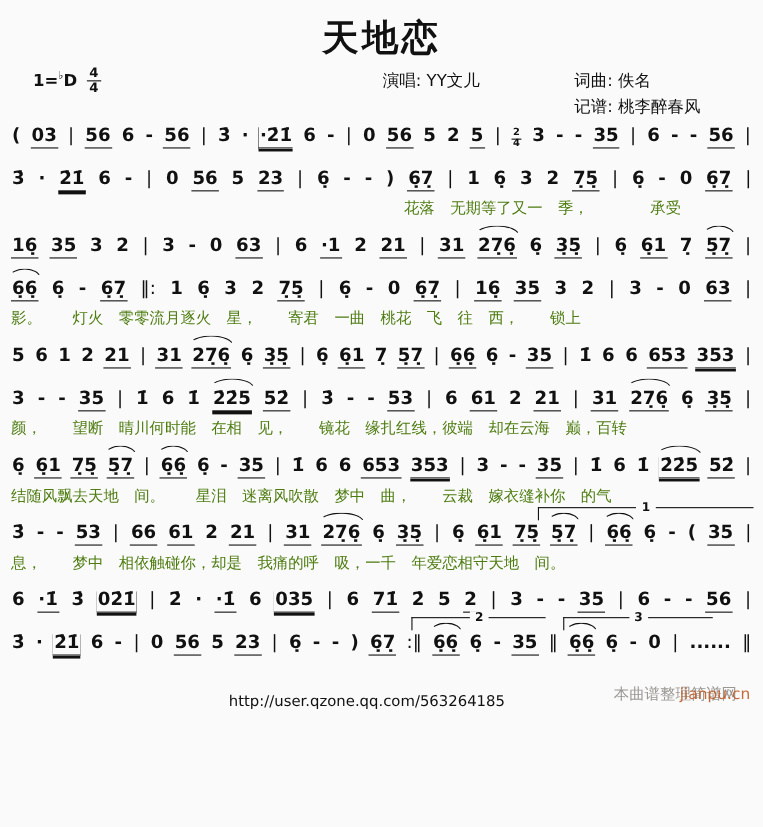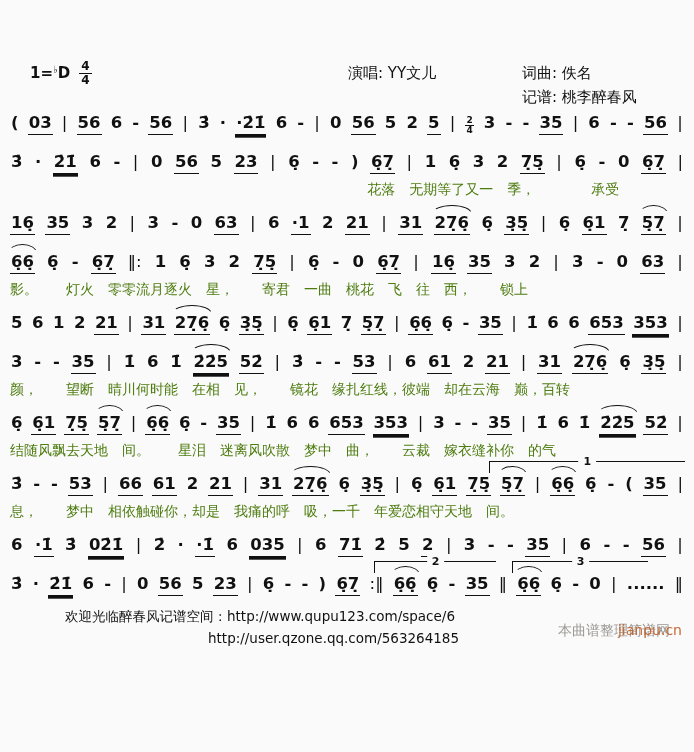--- a/index.html
+++ b/index.html
@@ -47,20 +47,21 @@
   .footer{position:relative;height:52px;margin-top:4px;font-size:13.5px;}
   .f1{position:absolute;left:55px;top:2px;white-space:pre;}
   .f2{position:absolute;left:198px;top:24px;white-space:pre;}
   .wm{position:absolute;right:2px;top:16px;color:#9b9894;font-size:14px;white-space:pre;}
   .wm .orange{color:#c0632f;position:relative;margin-left:-52px;opacity:.95;}
 </style>
 </head>
 <body>
 
 <div class="header">
+  <div class="title">天地恋</div>
   <div class="keysig">
     <span>1=</span>
       <span class="flat">♭</span>
       <span>D</span>
     <span class="meter">
       <span>4</span>
       <span class="den">4</span>
     </span>
   </div>
   <div class="credit singer">演唱: YY文儿</div>
@@ -391,16 +392,15 @@
           <span>2</span>
         </div>
         <div class="volta" style="left: 74.5%; width: 20%;">
           <span>3</span>
         </div>
       </div>
     </div>
   </div>
 
 <div class="footer">
-  <div class="f1"><span>欢迎光临醉春风记谱空间：</span><span>http://www.qupu123.com/space/6</span></div>
   <div class="f2">http://user.qzone.qq.com/563264185</div>
   <div class="wm"><span>本曲谱整理简谱网</span><span class="orange">jianpu.cn</span></div>
 </div>
 
 </body></html>

